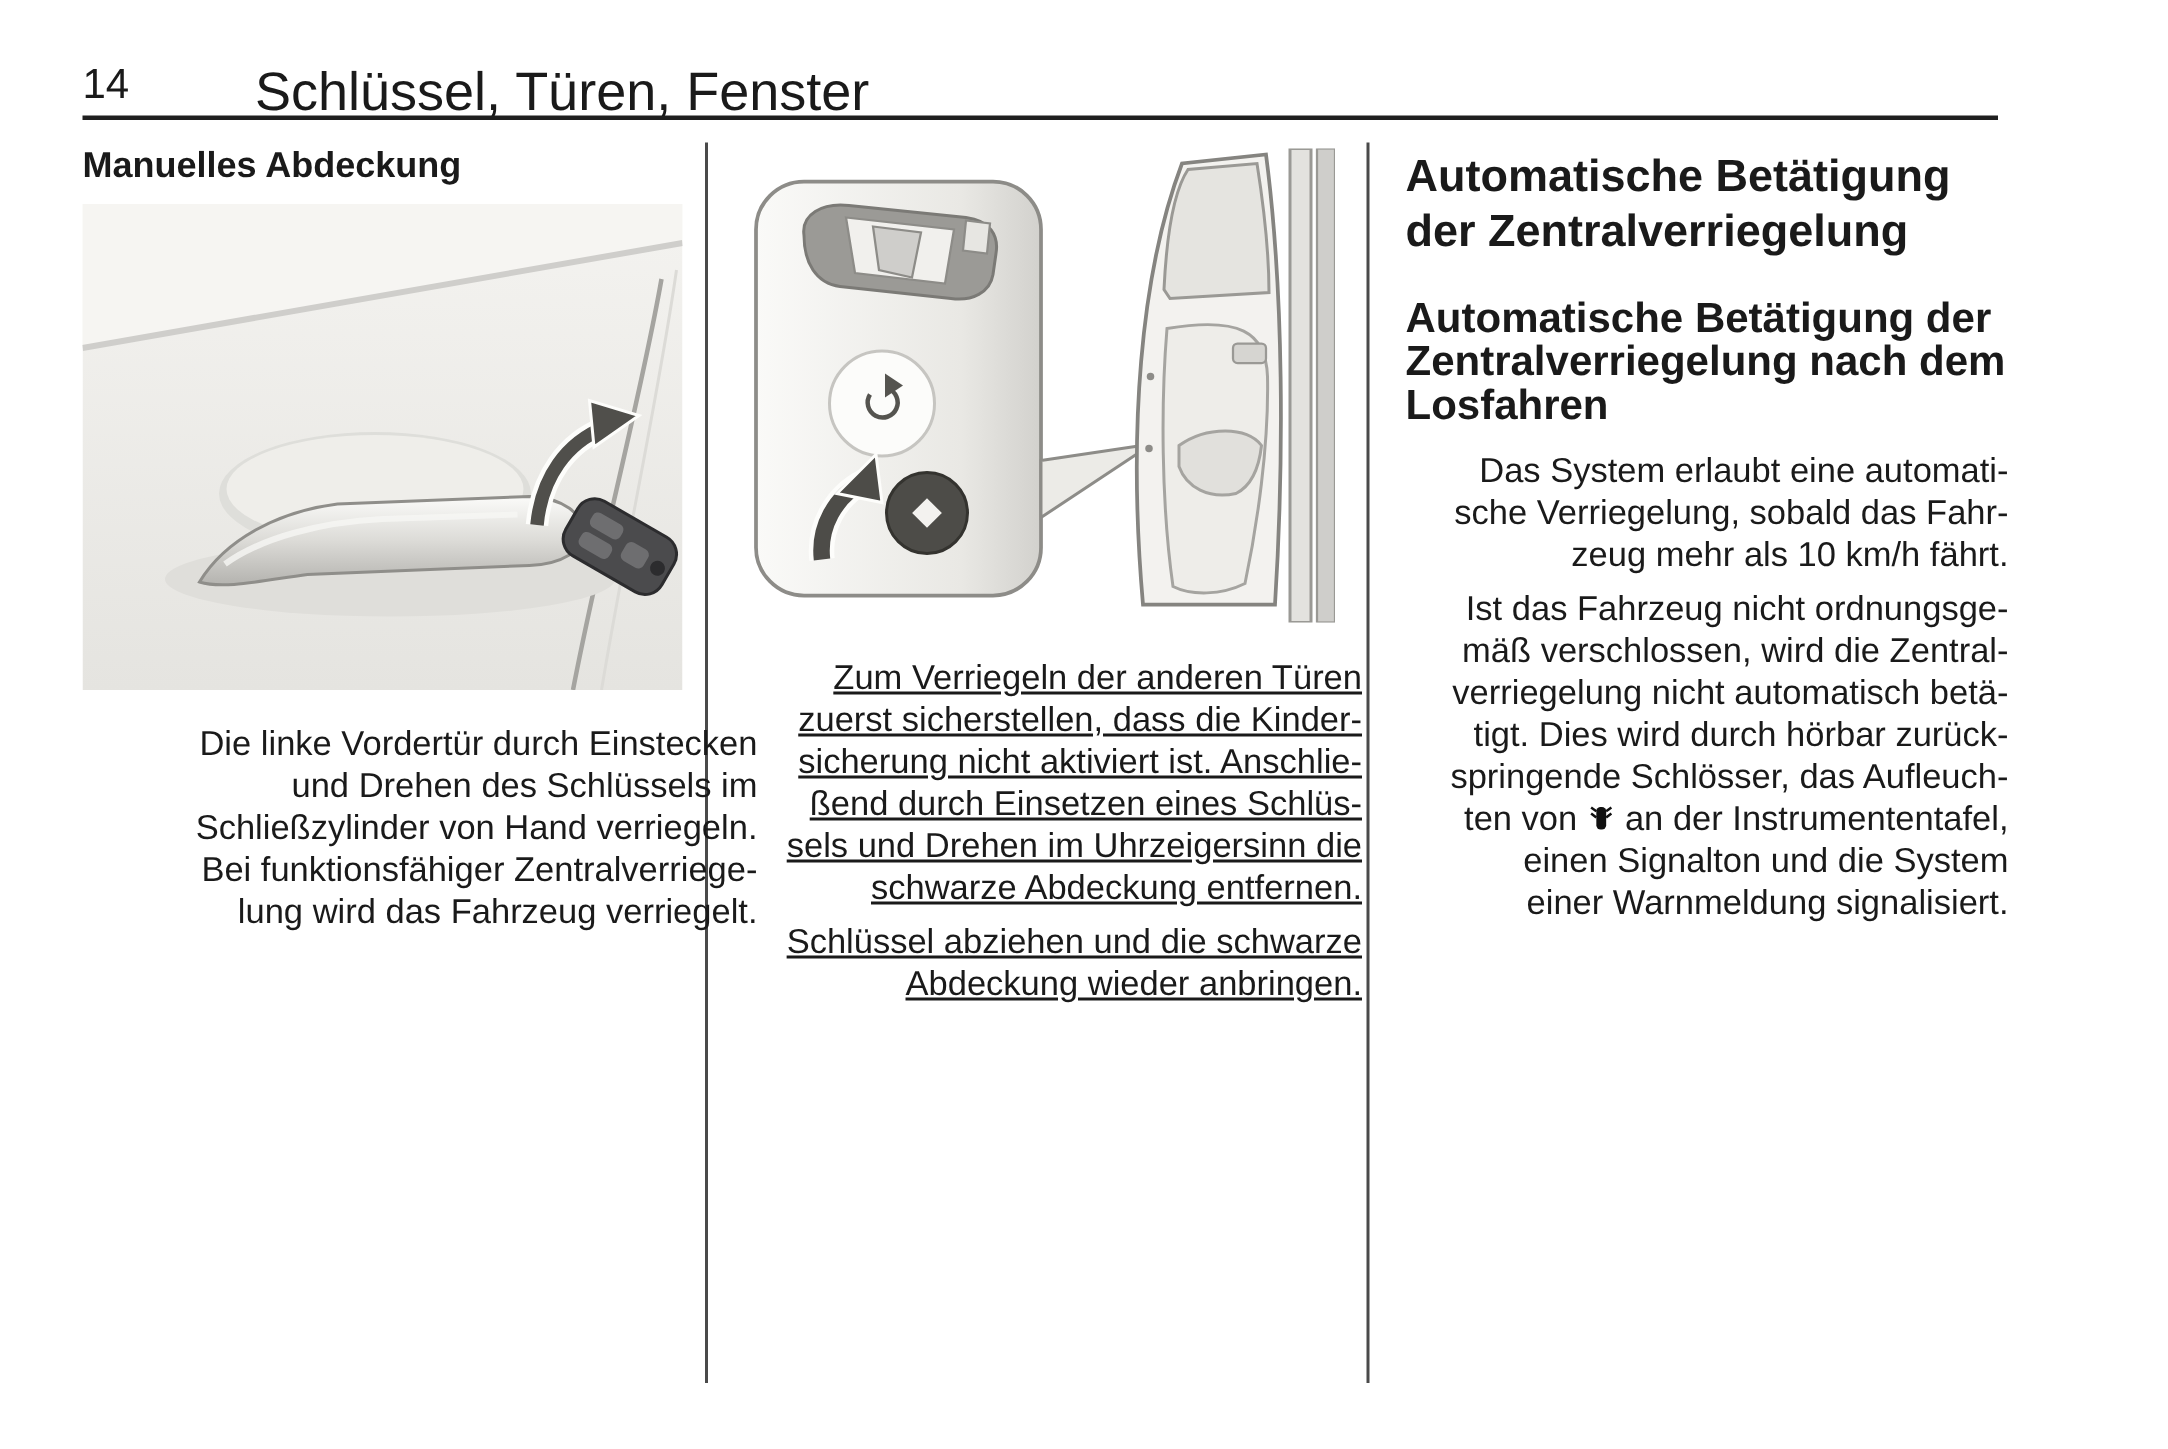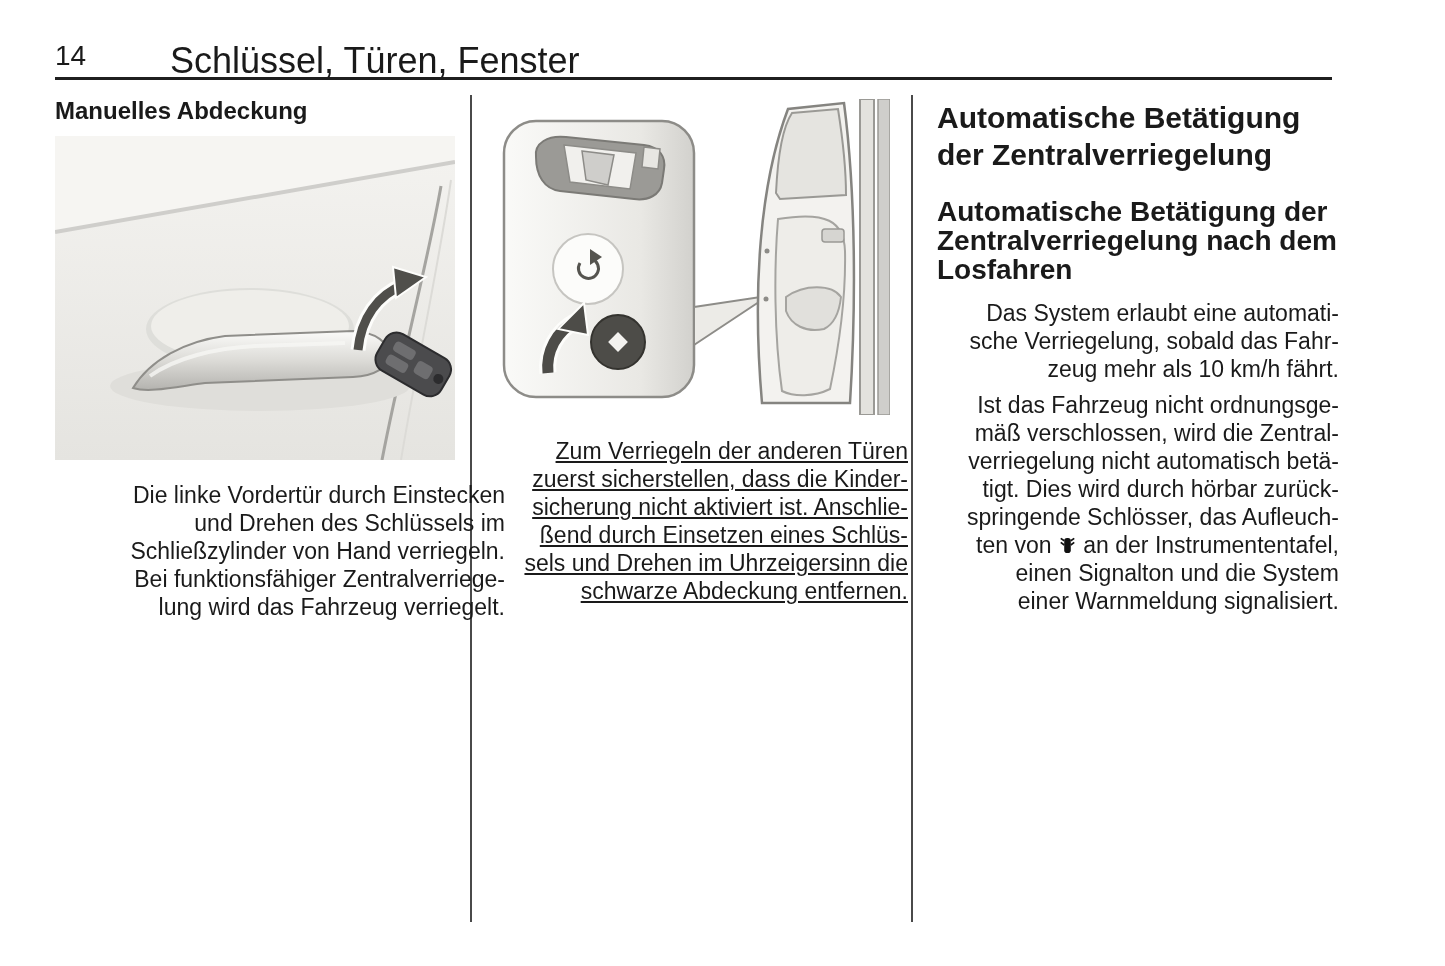--- a/index.html
+++ b/index.html
@@ -131,20 +131,22 @@
   </svg>
 </div>
 
 <div class="abs col2-text">
   <p class="body pre">Zum Verriegeln der anderen Türen
 zuerst sicherstellen, dass die Kinder-
 sicherung nicht aktiviert ist. Anschlie-
 ßend durch Einsetzen eines Schlüs-
 sels und Drehen im Uhrzeigersinn die
 schwarze Abdeckung entfernen.</p>
+  <p class="body pre">Schlüssel abziehen und die schwarze
+Abdeckung wieder anbringen.</p>
 </div>
 
 <div class="abs col3">
   <h1 class="main-heading pre">Automatische Betätigung
 der Zentralverriegelung</h1>
   <h2 class="sub-heading pre">Automatische Betätigung der
 Zentralverriegelung nach dem
 Losfahren</h2>
   <p class="body pre">Das System erlaubt eine automati-
 sche Verriegelung, sobald das Fahr-

